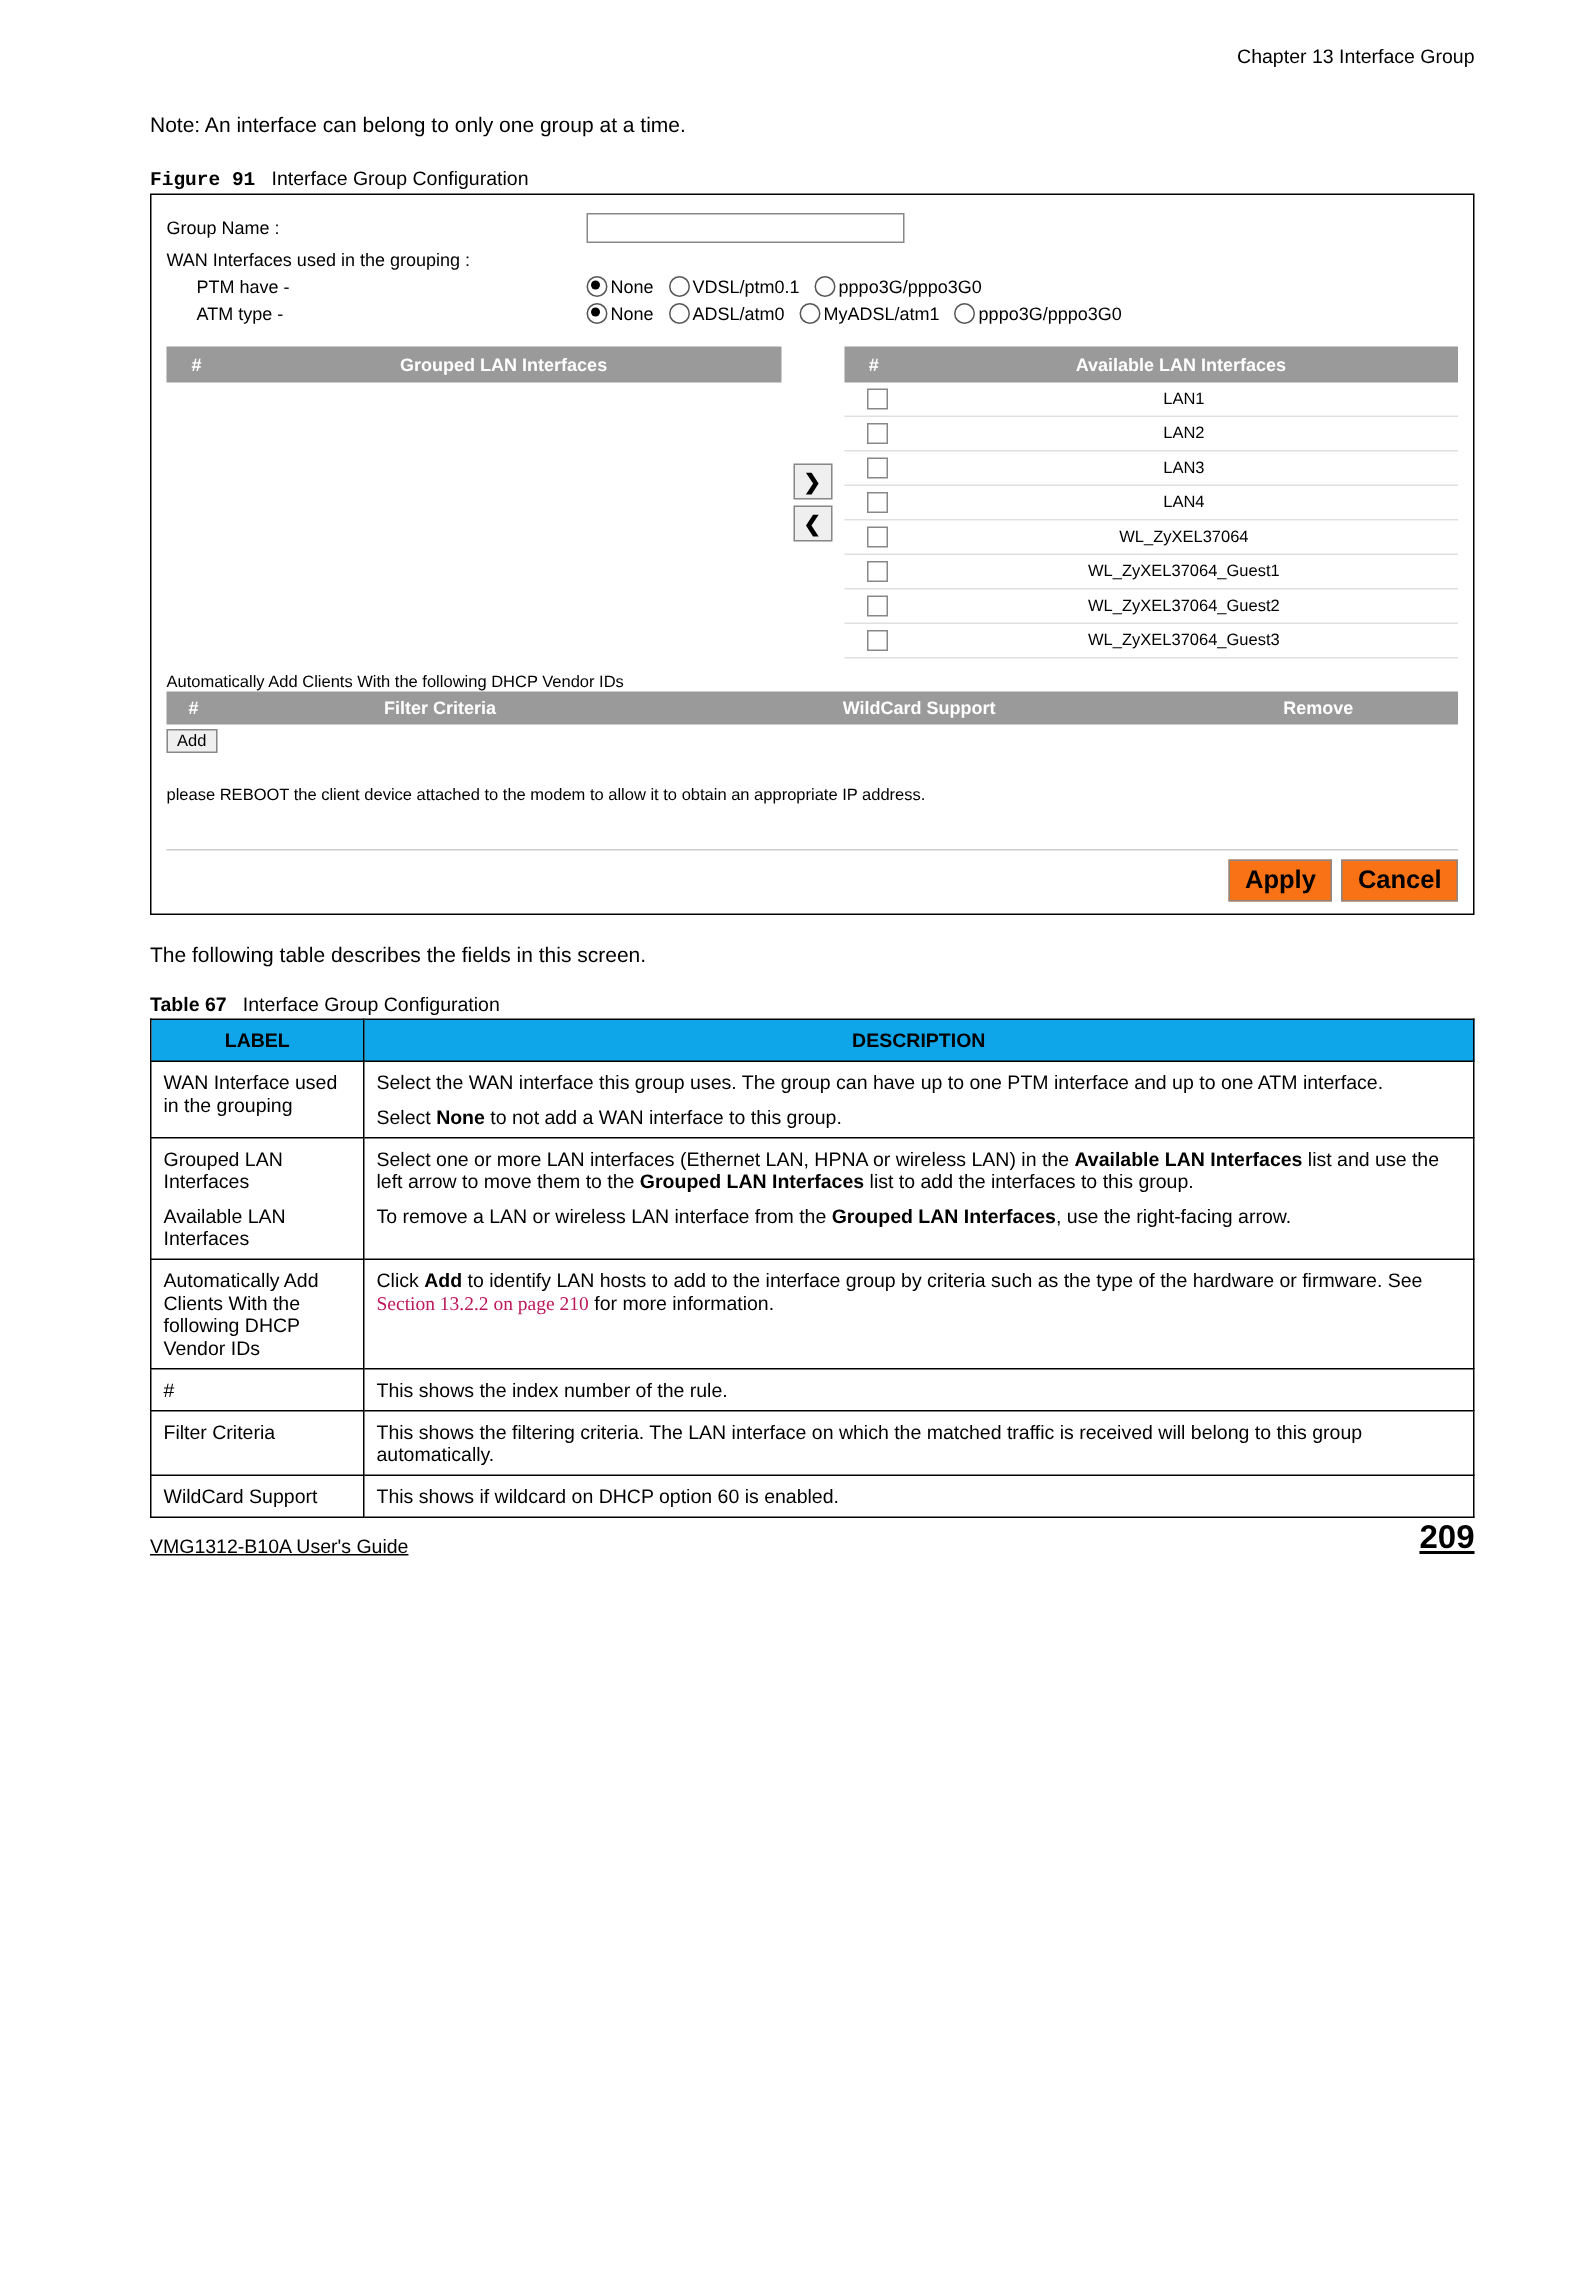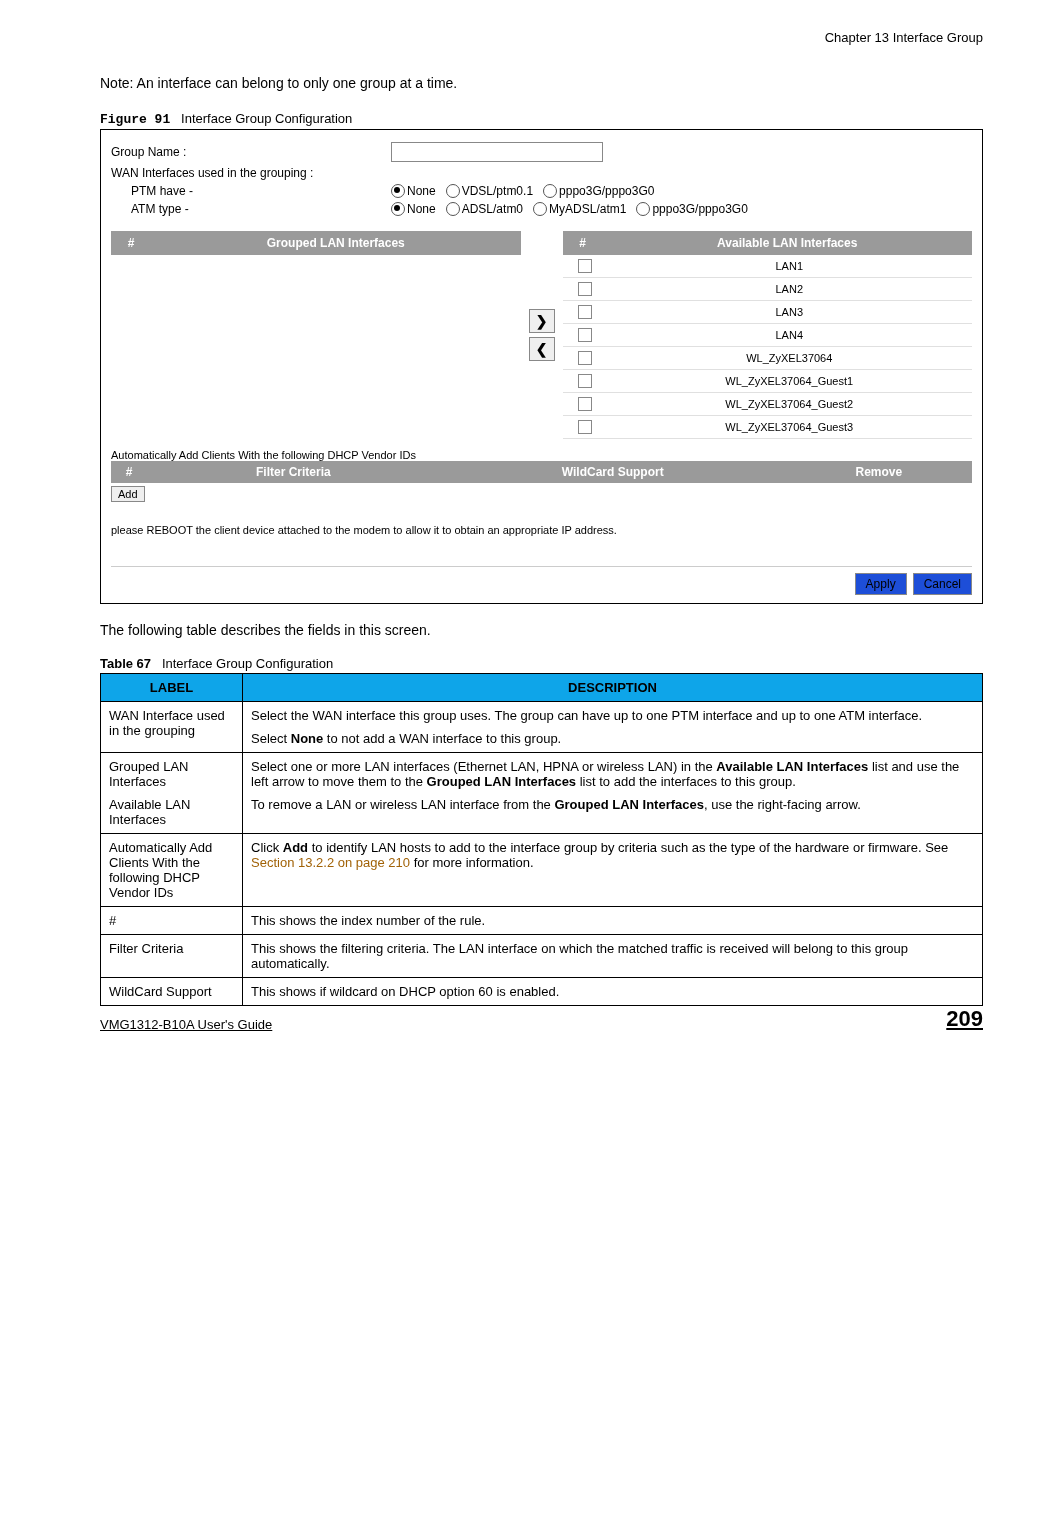--- a/index.html
+++ b/index.html
@@ -65,30 +65,30 @@
   .vendor-table-header > div { text-align: center; line-height: 22px; font-weight: bold; }
   .vt-idx { width: 36px; }
   .vt-filter { flex: 1.1; }
   .vt-wild { flex: 1.3; }
   .vt-remove { flex: 0.7; }
   .add-btn { background: #efefef; border: 1px solid #888; padding: 1px 6px; font-size: 11px; margin-top: 3px; display: inline-block; }
   .note-box { margin-top: 22px; font-size: 11px; }
   .note-box .note-icon { display: inline-block; width: 12px; height: 14px; background: #ddd; border: 1px solid #999; margin-right: 3px; vertical-align: middle; }
   .note-box b { font-weight: bold; }
   .fig-footer { display: flex; justify-content: flex-end; gap: 6px; margin-top: 30px; border-top: 1px solid #ccc; padding-top: 6px; }
-  .fig-btn { background: #1d4ed8; border: 1px solid #888; padding: 3px 10px; font-size: 12px; }
+  .fig-btn { background: #f97316; border: 1px solid #888; padding: 3px 10px; font-size: 17px; font-weight: bold; }
   .intro-text { margin: 18px 0; font-size: 14px; }
   .table-caption { font-size: 13px; margin-bottom: 2px; }
   table.desc-table { border-collapse: collapse; width: 100%; }
   table.desc-table th, table.desc-table td { border: 1px solid #000; padding: 6px 8px; font-size: 13px; vertical-align: top; text-align: left; }
   table.desc-table th { background: #0ea5e9; font-weight: bold; text-align: center; }
   table.desc-table td.label-col { width: 125px; }
   table.desc-table p { margin: 0 0 8px 0; }
   table.desc-table p:last-child { margin-bottom: 0; }
-  .link-text { color: #a16207; }
+  .link-text { color: #be185d; font-family: Liberation Serif, serif; }
   .page-footer { display: flex; justify-content: space-between; align-items: flex-end; font-size: 13px; text-decoration: underline; }
   .page-footer .pno { font-weight: bold; font-size: 22px; }
 </style>
 </head>
 <body>
 
 <div class="page">
   <div class="chapter-header">Chapter 13 Interface Group</div>
 
   <div class="note-line">Note: An interface can belong to only one group at a time.</div>

